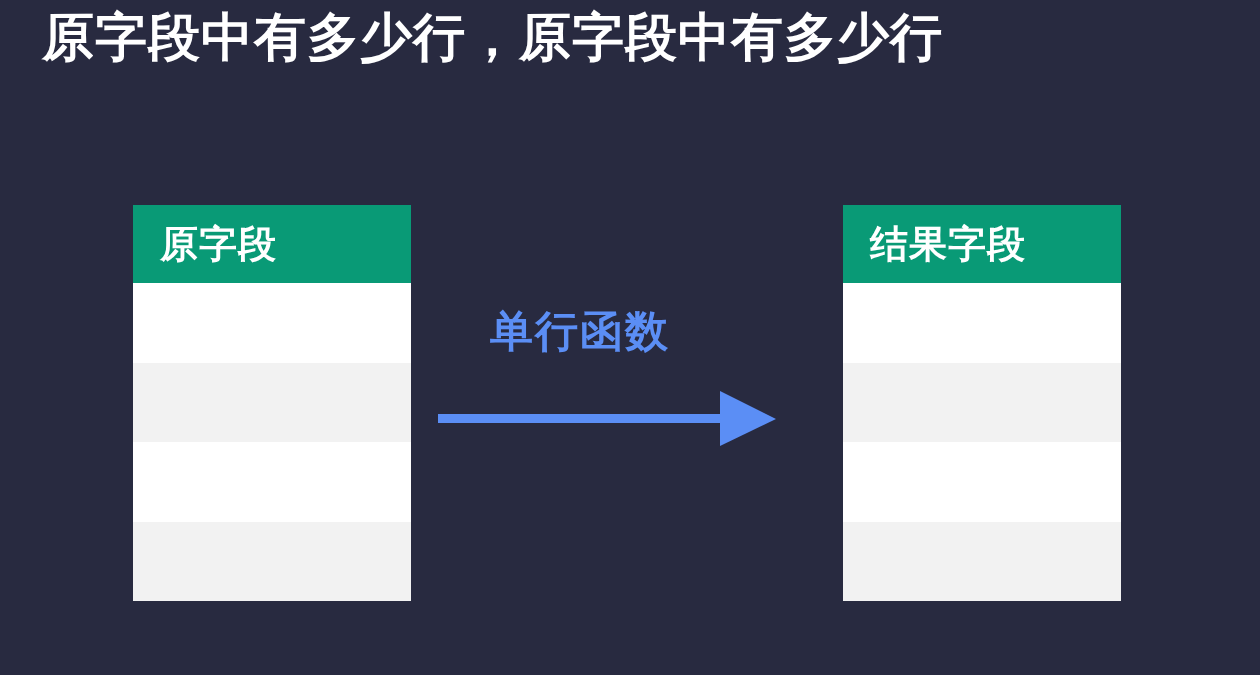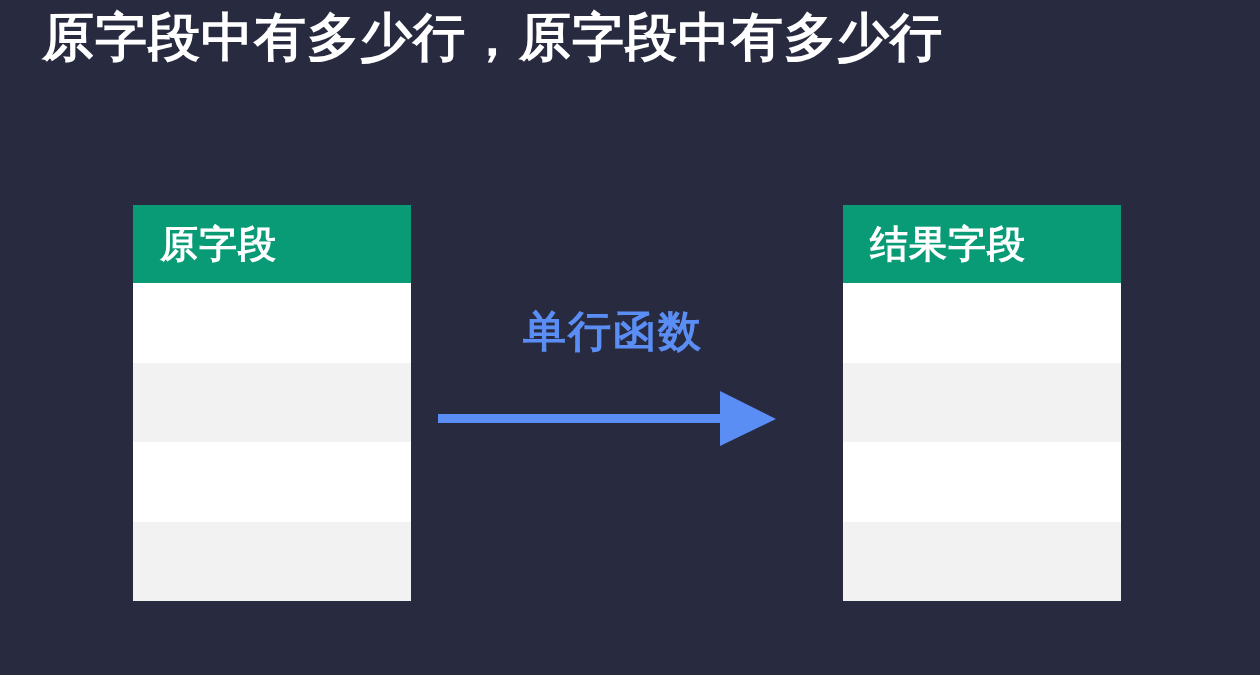--- a/index.html
+++ b/index.html
@@ -68,21 +68,21 @@
 
   #arrow-group {
     position: absolute;
     left: 438px;
     top: 310px;
     width: 340px;
     height: 140px;
   }
   #arrow-label {
     position: absolute;
-    left: 85px;
+    left: 52px;
     top: 0px;
     font-size: 43px;
     font-weight: bold;
     color: #5b8ef5;
     letter-spacing: 2px;
     line-height: 1;
     white-space: nowrap;
   }
   #arrow-shape {
     position: absolute;

